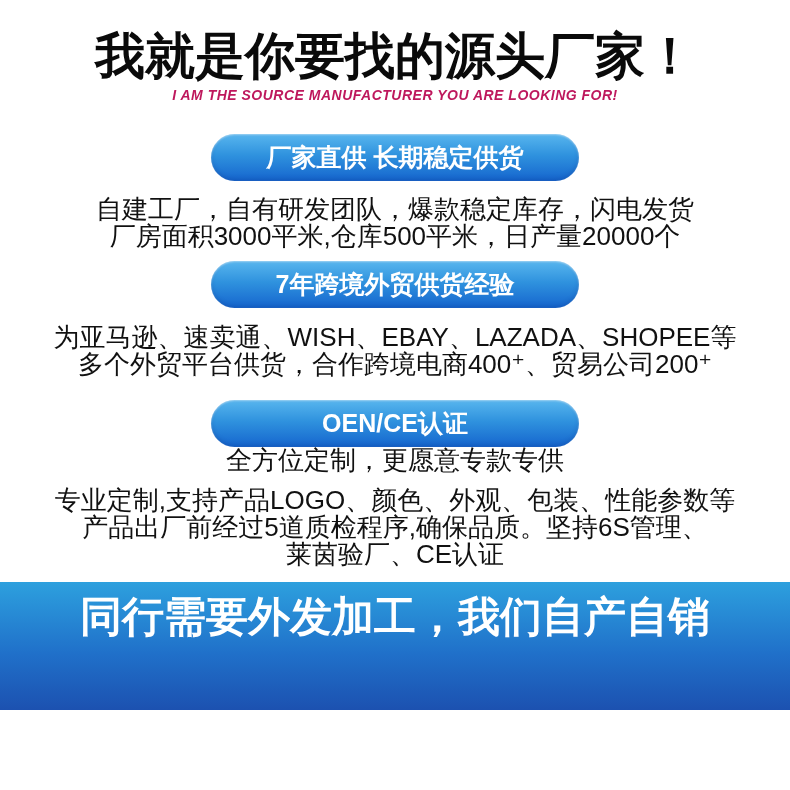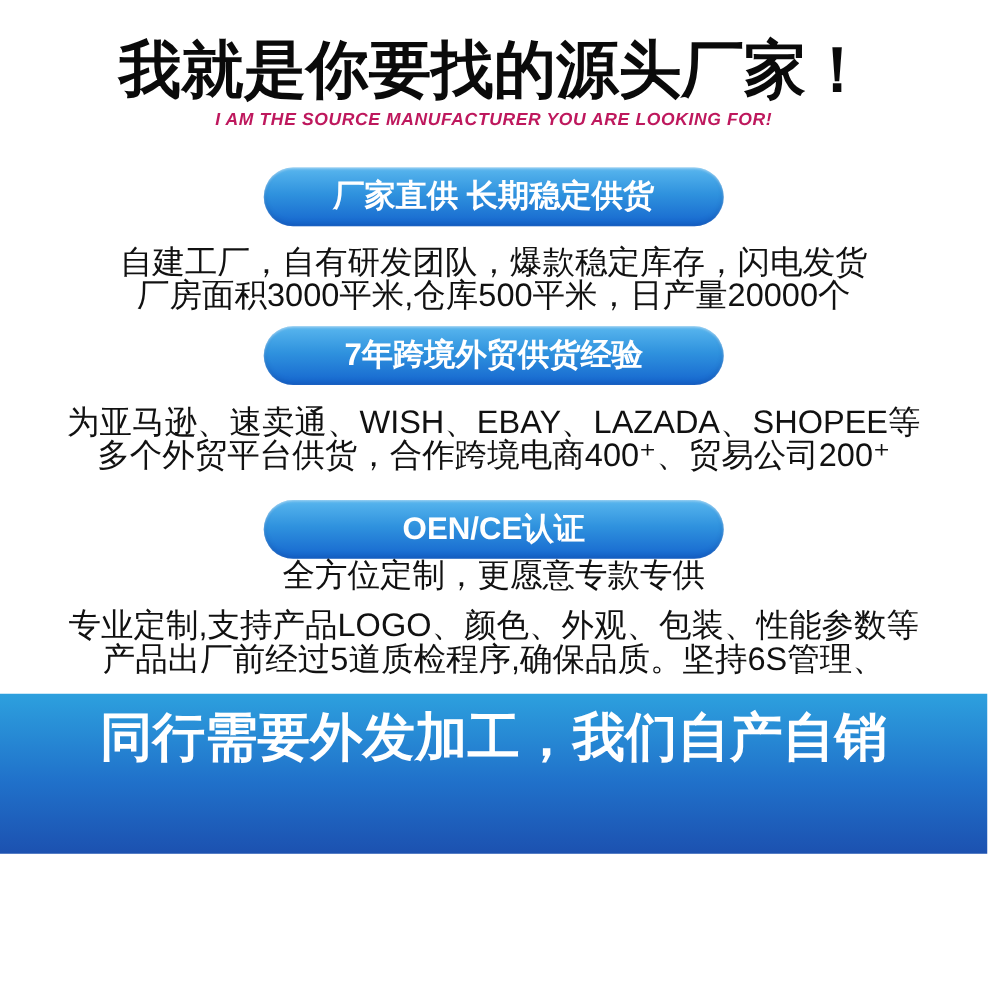--- a/index.html
+++ b/index.html
@@ -99,19 +99,20 @@
   </section>
 
   <section class="sec-3">
     <div class="pill pill-3">OEN/CE认证</div>
     <p class="desc">全方位定制，更愿意专款专供</p>
     <p class="desc desc-first">专业定制,支持产品LOGO、颜色、外观、包装、性能参数等</p>
   </section>
 
   <section class="sec-4">
     <p class="desc desc-first">产品出厂前经过5道质检程序,确保品质。坚持6S管理、</p>
+    <p class="desc">莱茵验厂、CE认证</p>
   </section>
 
   <footer class="footer-banner">
     <div class="footer-line">同行需要外发加工，我们自产自销</div>
   </footer>
 
 </div>
 
 </body></html>

